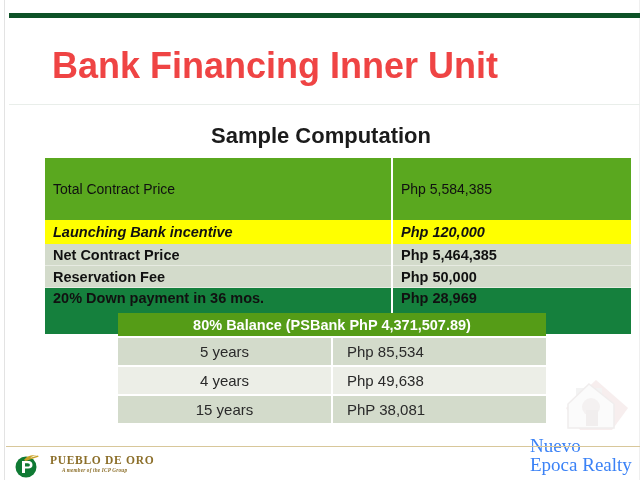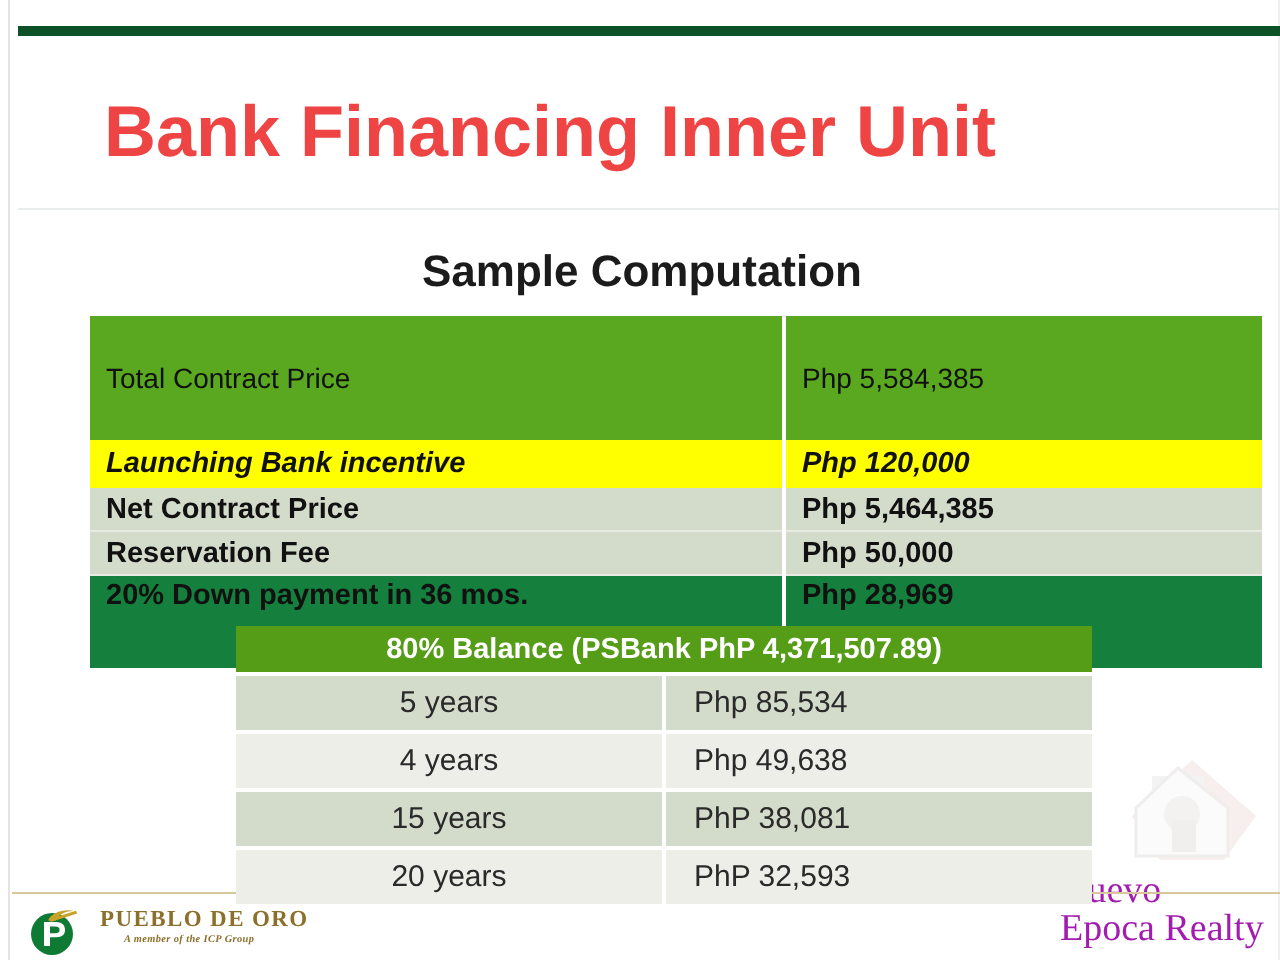--- a/index.html
+++ b/index.html
@@ -103,21 +103,21 @@
   .wm-br-logo {
     position: absolute;
     left: 8px; top: 0px;
     width: 74px; height: 62px;
   }
   .wm-br-text {
     position: absolute;
     left: -18px; top: 58px;
     font-family: "Liberation Serif", serif;
     font-size: 19px;
-    color: #a21caf;
+    color: #3b82f6;
     line-height: 19px;
     white-space: nowrap;
   }
 
   
   .main-table {
     position: absolute;
     left: 45px; top: 158px;
     width: 552px;
     z-index: 3;
@@ -315,24 +315,20 @@
         <td class="term bal-col-term">5 years</td>
         <td class="amt  bal-col-amt">Php 85,534</td>
       </tr>
       <tr class="bal-row bal-shade-b">
         <td class="term bal-col-term">4 years</td>
         <td class="amt  bal-col-amt">Php 49,638</td>
       </tr>
       <tr class="bal-row bal-shade-a">
         <td class="term bal-col-term">15 years</td>
         <td class="amt  bal-col-amt">PhP 38,081</td>
-      </tr>
-      <tr class="bal-row bal-shade-b">
-        <td class="term bal-col-term">20 years</td>
-        <td class="amt  bal-col-amt">PhP 32,593</td>
       </tr>
     </tbody>
   </table>
 
   <div class="wm-br">
     <svg class="wm-br-logo" viewBox="0 0 74 62">
       <polygon points="40,2 72,30 56,52 24,52 10,30" fill="#f7eeee"></polygon>
       <polygon points="20,10 46,10 46,40 20,40" fill="#f3f3f3"></polygon>
       <polygon points="33,6 58,26 58,50 12,50 12,26" fill="#fbfbfb" stroke="#f0eded" stroke-width="1.5"></polygon>
       <circle cx="35" cy="29" r="9" fill="#f4f1f1"></circle>

